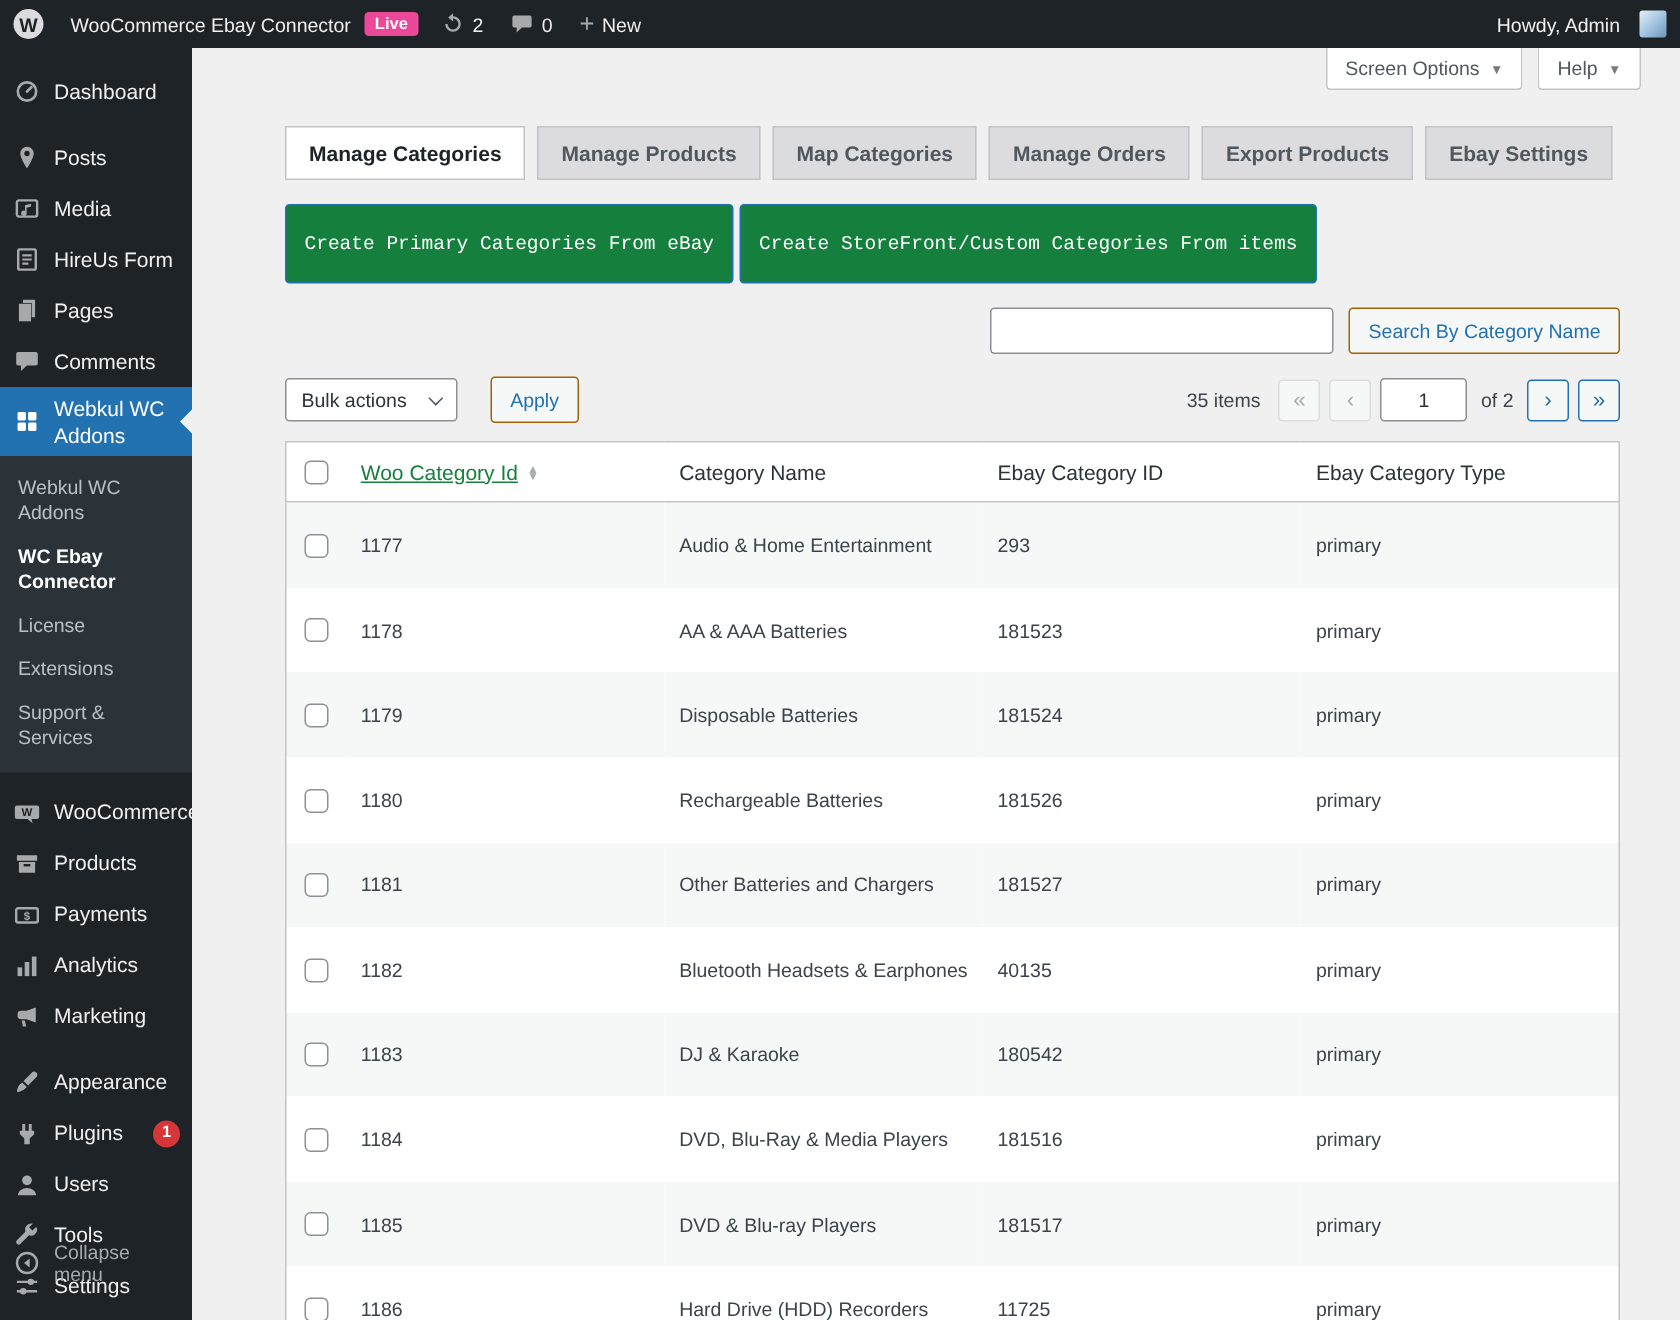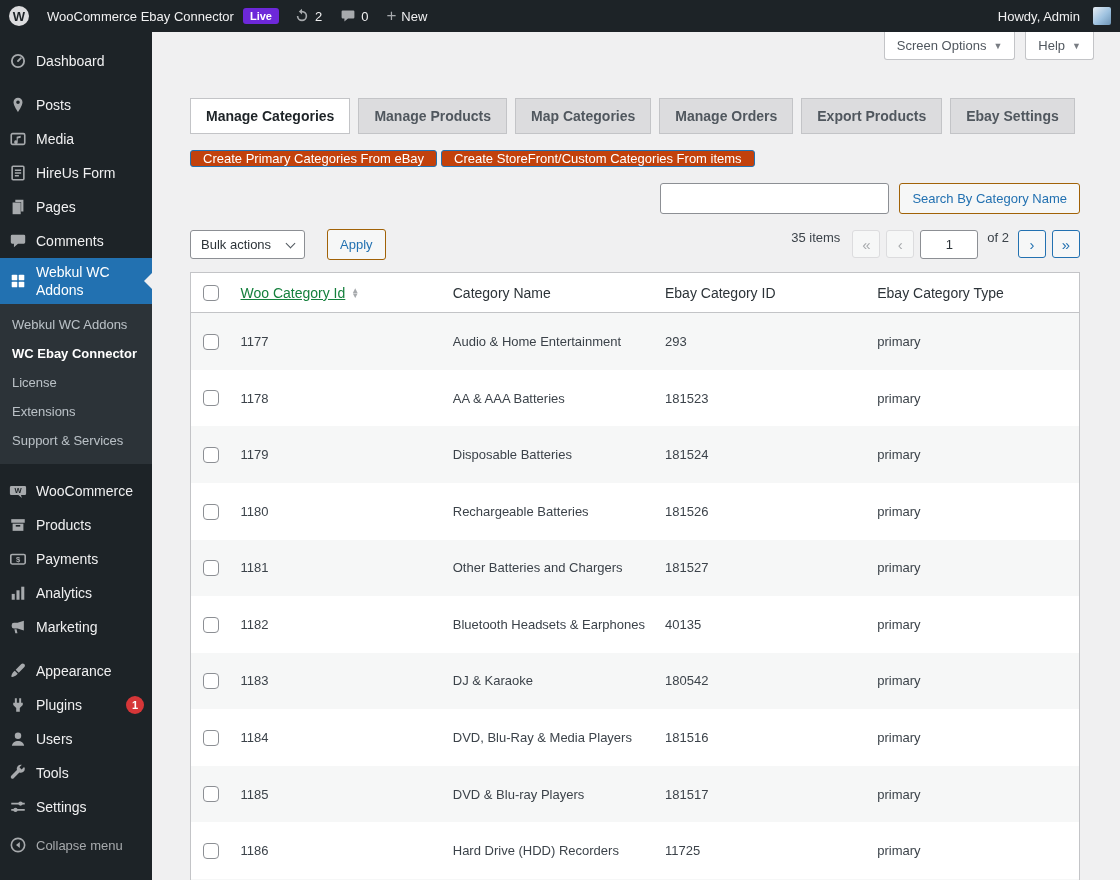--- a/index.html
+++ b/index.html
@@ -4,28 +4,28 @@
 <style>
   * { box-sizing: border-box; margin: 0; padding: 0; }
   html, body { width: 1120px; height: 880px; overflow: hidden; }
   body { font-family: "Liberation Sans", sans-serif; background: #f0f0f1; position: relative; color: #3c434a; }
 
   
   .admin-bar { position: absolute; top: 0; left: 0; right: 0; height: 32px; background: #1d2327; color: #f0f0f1; display: flex; align-items: center; justify-content: space-between; font-size: 13px; z-index: 50; }
   .ab-left, .ab-right { display: flex; align-items: center; height: 100%; }
   .ab-item { display: flex; align-items: center; gap: 5px; padding: 0 9px; height: 100%; cursor: pointer; white-space: nowrap; }
   .wp-logo-circle { width: 20px; height: 20px; border-radius: 50%; background: #dcdcde; color: #1d2327; font-weight: bold; font-size: 13px; display: flex; align-items: center; justify-content: center; }
-  .live-badge { background: #6d28d9; color: #fff; font-size: 11px; font-weight: 600; padding: 2px 7px; border-radius: 3px; margin: 0 6px 0 0; }
+  .live-badge { background: #ec4899; color: #fff; font-size: 11px; font-weight: 600; padding: 2px 7px; border-radius: 3px; margin: 0 6px 0 0; }
   .ab-icon { display: inline-flex; color: #a7aaad; }
   .ab-icon svg { width: 16px; height: 16px; }
   .plus-glyph { font-size: 17px; line-height: 1; color: #a7aaad; margin-top: -2px; }
   .avatar { width: 18px; height: 18px; margin-left: 8px; border-radius: 2px; background: linear-gradient(135deg, #e8eef4 0%, #9ec2e0 55%, #6d94b5 100%); }
 
   
-  .sidebar { position: absolute; top: 32px; left: 0; bottom: 0; width: 152px; background: #1d2327; padding-top: 12px; font-size: 14px; }
+  .sidebar { position: absolute; top: 32px; left: 0; bottom: 0; width: 128px; background: #1d2327; padding-top: 12px; font-size: 14px; }
   .menu-item { display: flex; align-items: center; min-height: 34px; padding: 5px 8px; color: #f0f0f1; cursor: pointer; position: relative; line-height: 1.3; }
   .menu-icon { width: 20px; height: 20px; margin-right: 8px; color: #a7aaad; flex: 0 0 20px; display: flex; align-items: center; justify-content: center; }
   .menu-icon svg { width: 18px; height: 18px; display: block; }
   .menu-label { flex: 1 1 auto; }
   .menu-item.active { background: #2271b1; color: #fff; }
   .menu-item.active .menu-icon { color: #fff; }
   .menu-arrow { position: absolute; right: 0; top: 50%; margin-top: -8px; width: 0; height: 0; border: 8px solid transparent; border-right-color: #f0f0f1; }
   .menu-badge { background: #d63638; color: #fff; font-size: 11px; font-weight: 600; min-width: 18px; height: 18px; border-radius: 9px; display: inline-flex; align-items: center; justify-content: center; padding: 0 5px; margin-left: 6px; }
   .menu-separator { height: 10px; }
   .submenu { background: #2c3338; padding: 7px 0 8px; }
@@ -34,35 +34,35 @@
   .collapse-item { position: absolute; bottom: 18px; left: 0; right: 13px; display: flex; align-items: center; min-height: 34px; padding: 5px 8px; color: #a7aaad; cursor: pointer; font-size: 13px; }
   .collapse-item .menu-icon { color: #a7aaad; }
 
   
   .main { position: absolute; top: 32px; left: 160px; right: 0; bottom: 0; overflow: hidden; padding: 0 40px 0 30px; }
 
   .screen-meta { position: absolute; top: 0; right: 26px; display: flex; gap: 10px; }
   .meta-link { background: #fff; border: 1px solid #c3c4c7; border-top: none; border-radius: 0 0 3px 3px; padding: 6px 12px; font-size: 13px; color: #50575e; display: flex; align-items: center; gap: 7px; cursor: pointer; }
   .meta-link .caret { font-size: 9px; color: #787c82; }
 
-  .nav-tabs { display: flex; gap: 8px; padding-top: 66px; }
+  .nav-tabs { display: flex; gap: 8px; padding-top: 52px; }
   .nav-tab { padding: 9px 15px; background: #dcdcde; border: 1px solid #c3c4c7; font-size: 14px; font-weight: 600; color: #50575e; cursor: pointer; white-space: nowrap; }
   .nav-tab-active { background: #fff; color: #1d2327; }
 
   .action-buttons { display: flex; gap: 4px; margin-top: 16px; }
-  .btn-primary { background: #c2410c; border: 1px solid #2271b1; color: #fff; font-size: 13px; padding: 0 12px; border-radius: 3px; cursor: pointer; font-family: Liberation Sans, sans-serif; }
+  .btn-primary { background: #15803d; border: 1px solid #2271b1; color: #fff; font-size: 13px; padding: 18px 12px; border-radius: 3px; cursor: pointer; font-family: Liberation Mono, monospace; }
 
   .search-row { display: flex; justify-content: flex-end; align-items: center; gap: 10px; margin-top: 16px; }
   .search-input { width: 229px; height: 31px; border: 1px solid #8c8f94; border-radius: 3px; padding: 0 8px; font-size: 14px; font-family: inherit; background: #fff; color: #2c3338; }
   .btn-secondary { background: #f6f7f7; border: 1px solid #a16207; color: #2271b1; font-size: 13px; padding: 7px 12px; border-radius: 3px; cursor: pointer; font-family: inherit; white-space: nowrap; }
 
   .tablenav { display: flex; align-items: center; margin-top: 15px; gap: 22px; }
   .select { display: inline-flex; align-items: center; gap: 16px; background: #fff; border: 1px solid #8c8f94; border-radius: 3px; padding: 6px 10px; font-size: 13px; color: #2c3338; cursor: pointer; }
   .chevron { width: 7px; height: 7px; border-right: 1.5px solid #50575e; border-bottom: 1.5px solid #50575e; transform: rotate(45deg); margin-top: -3px; }
-  .tablenav-right { margin-left: auto; display: flex; gap: 6px; }
+  .tablenav-right { margin-left: auto; display: flex; align-items: center; gap: 6px; }
   .items-count { font-size: 13px; color: #3c434a; margin-right: 6px; }
   .page-btn { min-width: 28px; height: 28px; display: inline-flex; align-items: center; justify-content: center; background: #f6f7f7; border: 1px solid #2271b1; color: #2271b1; border-radius: 3px; font-size: 15px; cursor: pointer; }
   .page-btn.disabled { border-color: #dcdcde; color: #a7aaad; cursor: default; }
   .page-input { width: 58px; height: 29px; text-align: center; border: 1px solid #8c8f94; border-radius: 3px; font-size: 13px; font-family: inherit; color: #2c3338; }
   .of-pages { font-size: 13px; color: #3c434a; padding: 0 3px; }
 
   .wp-list-table { width: 100%; border-collapse: collapse; background: #fff; border: 1px solid #c3c4c7; margin-top: 12px; table-layout: fixed; }
   .wp-list-table th { text-align: left; padding: 11px 10px; font-size: 14px; font-weight: 400; color: #2c3338; border-bottom: 1px solid #c3c4c7; }
   .wp-list-table th.col-cb, .wp-list-table td.col-cb { width: 40px; padding: 11px 0 11px 12px; }
   .wp-list-table td { padding: 20px 10px; font-size: 13px; color: #3c434a; vertical-align: middle; }

